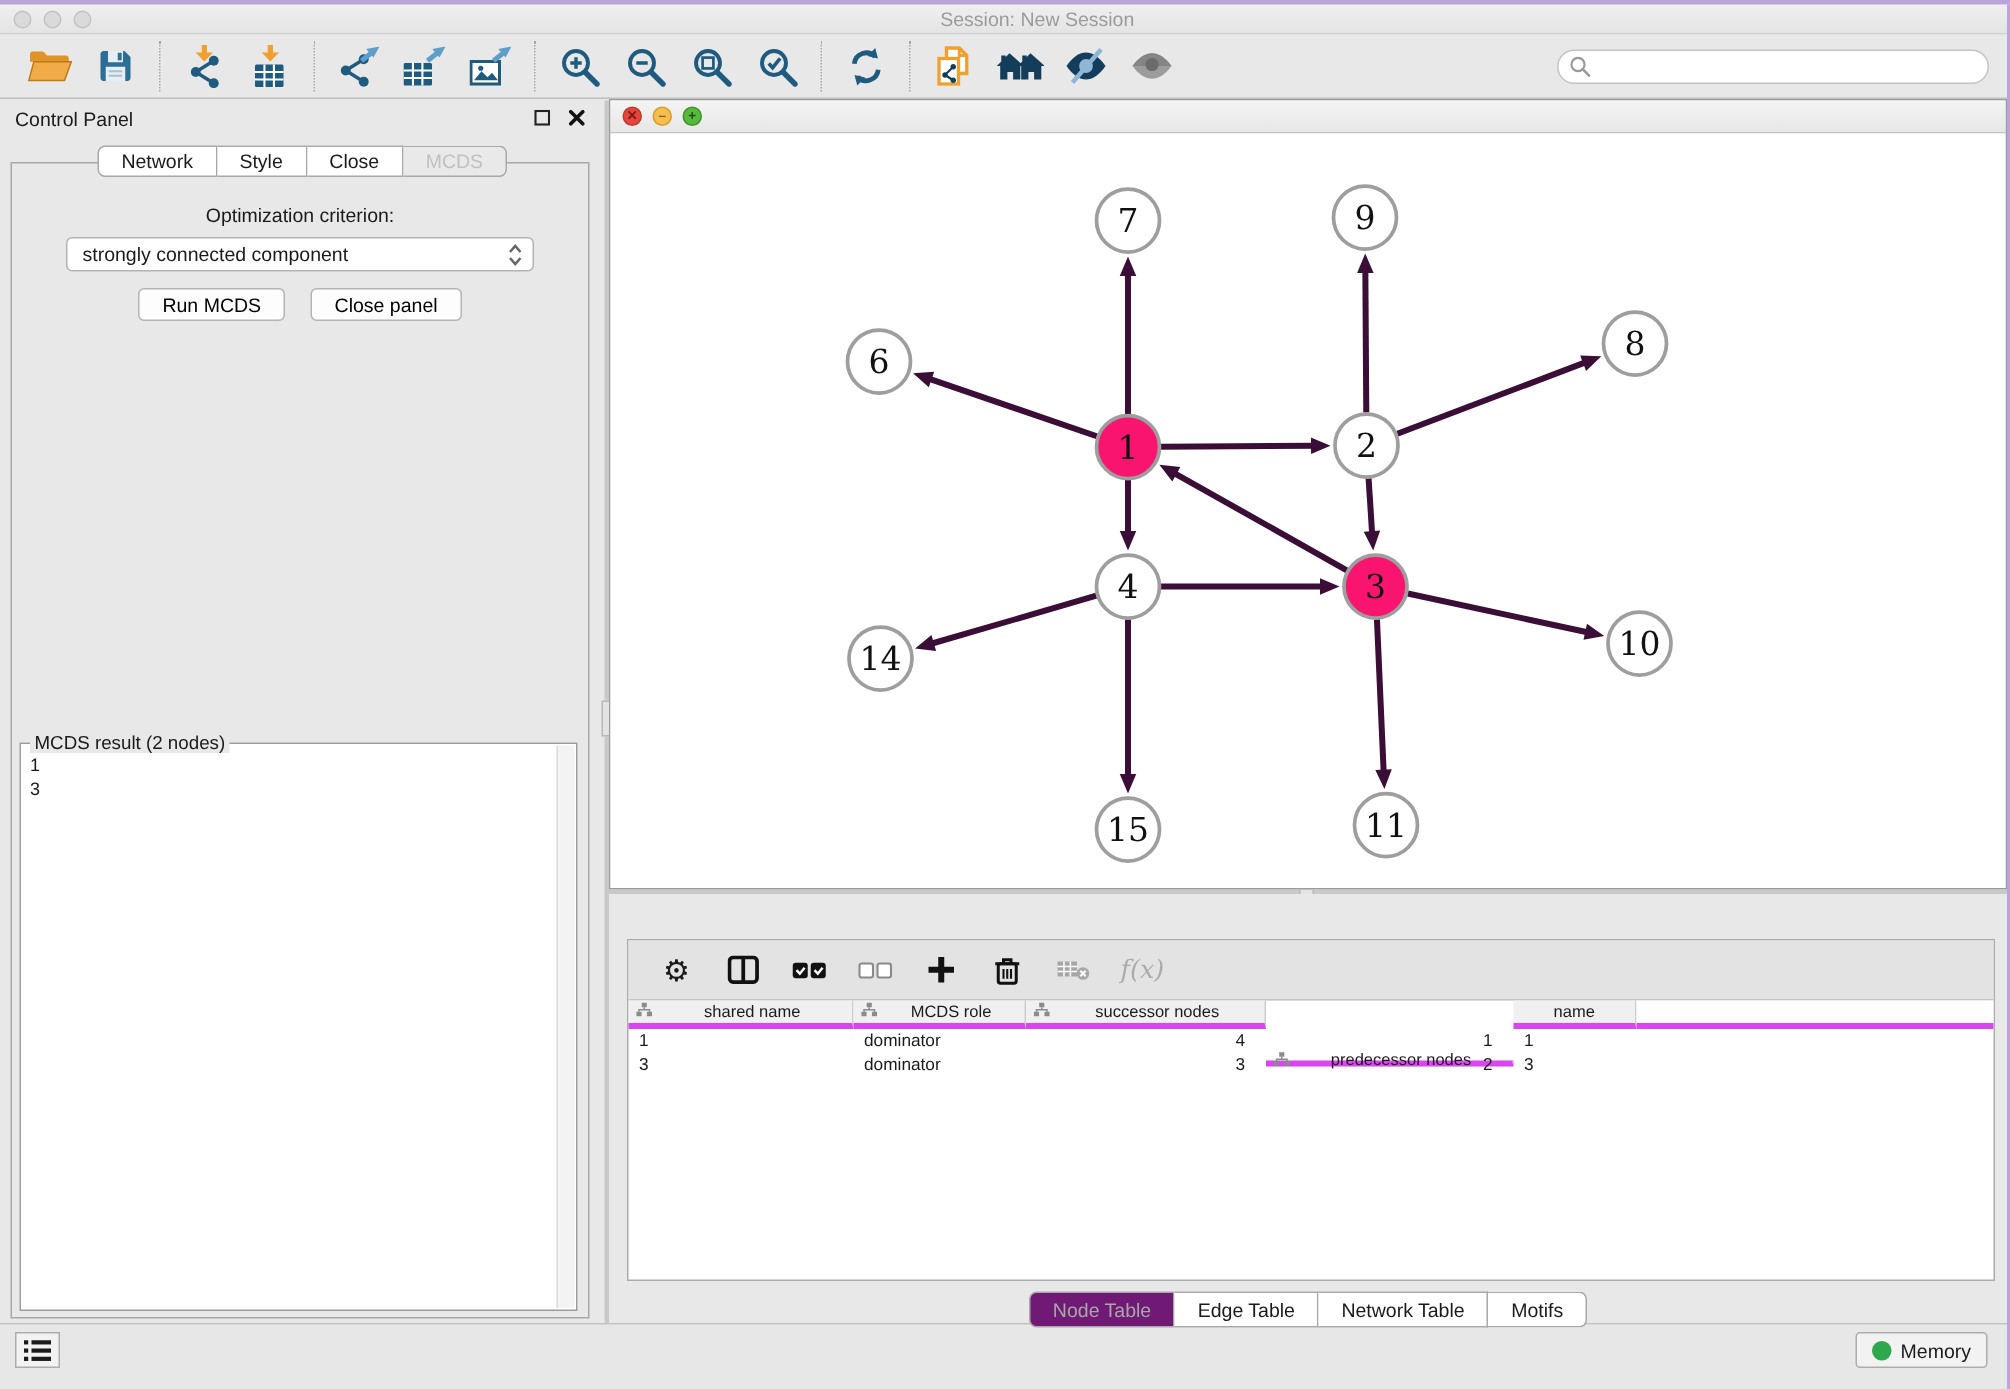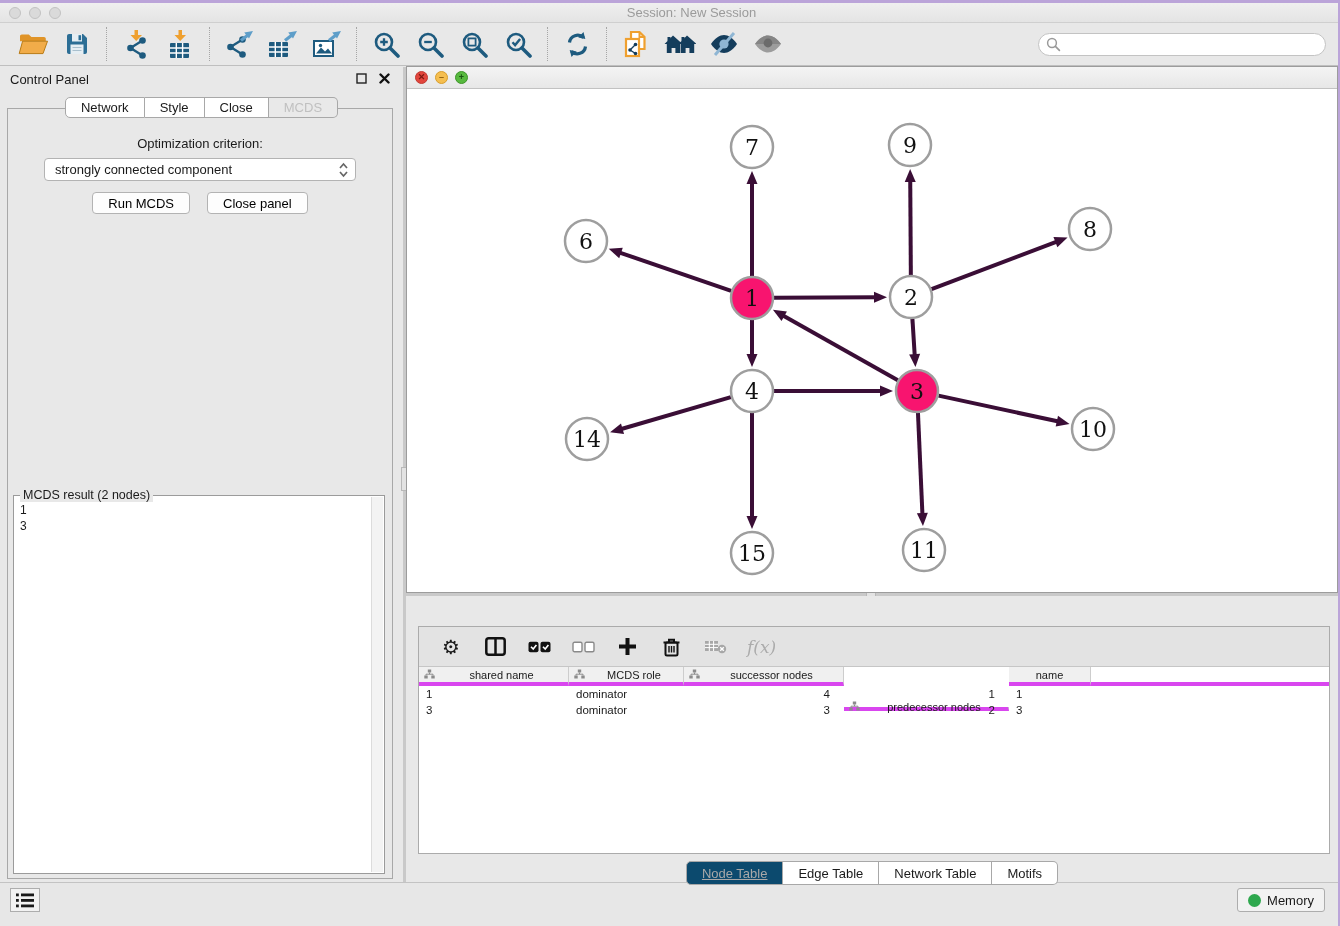--- a/index.html
+++ b/index.html
@@ -106,21 +106,21 @@
   .th .sorticon { margin-left:5px; }
   .th .thlabel { flex:1; text-align:center; padding:0 4px; }
   .th.filler { background:#fff; border-right:none; }
   .tr { display:flex; height:16px; }
   .td { font-size:11.5px; line-height:16px; overflow:hidden; white-space:nowrap; }
   .td.left { text-align:left; padding-left:7px; }
   .td.right { text-align:right; padding-right:14px; }
 
   #tp-tabs { bottom:6px; }
   #tp-tabs .seg { padding:3px 15px; height:24px; line-height:17px; }
-  #tp-tabs .seg.disabled-active { background:#0c4a6e; color:#A8A8A8;text-decoration:underline; }
+  #tp-tabs .seg.disabled-active { background:#701a75; color:#A8A8A8; }
 
   
   #status-bar { position:absolute; left:0; right:2px; bottom:0; height:44px;
     background:#E7E7E7; border-top:1px solid #C3C3C3; }
   #list-btn { position:absolute; left:10px; top:5px; width:30px; height:24px;
     background:#F2F2F2; border:1px solid #ADADAD; display:flex; align-items:center; justify-content:center; }
   #memory-btn { position:absolute; right:13px; top:5px; height:24px;
     background:#F2F2F2; border:1px solid #ADADAD; border-radius:3px;
     display:flex; align-items:center; gap:6px; padding:0 10px; font-size:13px; }
   #memory-dot { width:13px; height:13px; border-radius:50%; }

